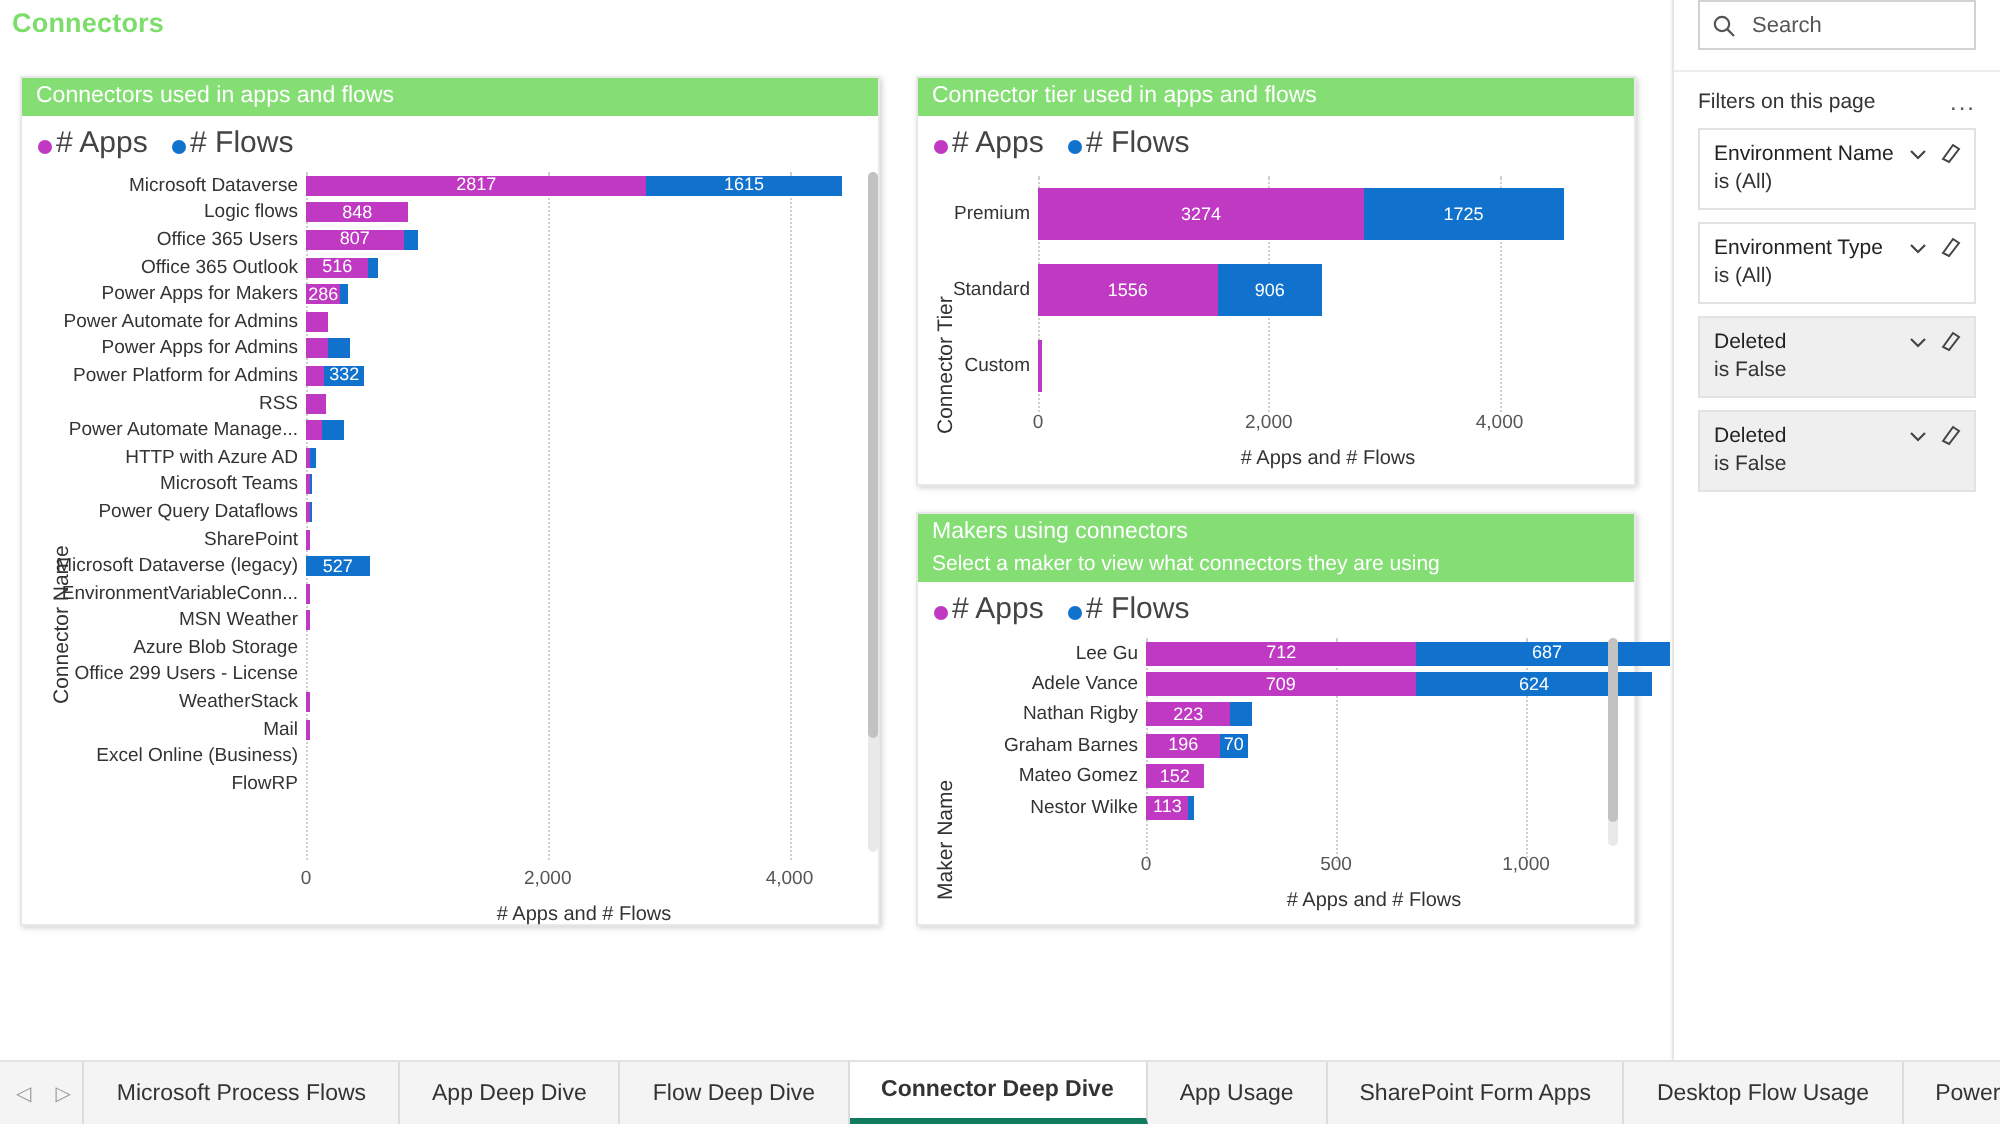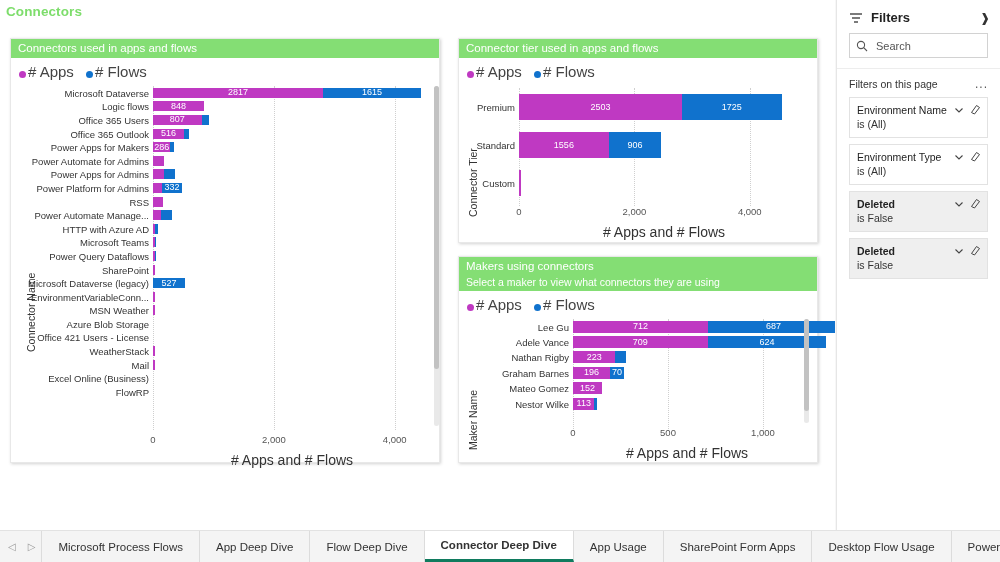--- a/index.html
+++ b/index.html
@@ -125,21 +125,21 @@
   }
   .xtick {
     position: absolute;
     font-size: 9.5px;
     color: #555;
     transform: translateX(-50%);
     white-space: nowrap;
   }
   .xaxis-title {
     position: absolute;
-    font-size: 14px;
+    font-size: 10px;
     color: #333;
     white-space: nowrap;
     transform: translateX(-50%);
   }
   .vscroll {
     position: absolute;
     width: 5px;
     background: #e9e9e9;
     border-radius: 3px;
   }
@@ -195,21 +195,21 @@
     margin: 0 12px 6px 12px;
     border: 1px solid #e2e2e2;
     background: #ffffff;
     padding: 5px 6px 6px 7px;
     display: flex;
     align-items: flex-start;
   }
   .fcard.applied { background: #efefef; }
   .fcard .ftext { flex: 1; }
   .fcard .fname { font-size: 10.5px; color: #222; line-height: 14px; }
-  .fcard.applied .fname { font-weight: bold; }
+  .fcard.applied .fname { font-weight: normal; }
   .fcard .fval  { font-size: 10.5px; color: #333; line-height: 14px; }
   .fcard .icons { display: flex; align-items: center; gap: 6px; padding-top: 1px; }
 
   
   .tabbar {
     position: absolute;
     left: 0; bottom: 0;
     width: 1000px; height: 32px;
     background: #f4f4f4;
     border-top: 1px solid #e2e2e2;
@@ -391,21 +391,21 @@
               <div class="cat">MSN Weather</div>
               <div class="bar" style="height: 10px; left: 0px;">
                 <div class="seg apps" style="width: 1.5px;"></div>
               </div>
             </div>
             <div class="row" style="height: 13.6px;">
               <div class="cat">Azure Blob Storage</div>
               <div class="bar" style="height: 10px; left: 0px;"></div>
             </div>
             <div class="row" style="height: 13.6px;">
-              <div class="cat">Office 421 Users - License</div>
+              <div class="cat">Office 299 Users - License</div>
               <div class="bar" style="height: 10px; left: 0px;"></div>
             </div>
             <div class="row" style="height: 13.6px;">
               <div class="cat">WeatherStack</div>
               <div class="bar" style="height: 10px; left: 0px;">
                 <div class="seg apps" style="width: 1.5px;"></div>
               </div>
             </div>
             <div class="row" style="height: 13.6px;">
               <div class="cat">Mail</div>
@@ -447,21 +447,21 @@
       <div class="plot-wrap" style="height:165px;">
         <div class="yaxis-title" style="left:8px; top:135px;">Connector Tier</div>
         <div class="rows" id="rows-tier" style="left:60px; top:6px; width:300px;">
             <div class="gridline" style="left: 0px; top: 0px; height: 118px;"></div>
             <div class="gridline" style="left: 115.385px; top: 0px; height: 118px;"></div>
             <div class="gridline" style="left: 230.769px; top: 0px; height: 118px;"></div>
             <div class="row" style="height: 38px;">
               <div class="cat">Premium</div>
               <div class="bar" style="height: 26px; left: 0px;">
                 <div class="seg apps" style="width: 163.038px;">
-                  <span>2503</span>
+                  <span>3274</span>
                 </div>
                 <div class="seg flows" style="width: 99.5192px;">
                   <span>1725</span>
                 </div>
               </div>
             </div>
             <div class="row" style="height: 38px;">
               <div class="cat">Standard</div>
               <div class="bar" style="height: 26px; left: 0px;">
                 <div class="seg apps" style="width: 89.7692px;">
@@ -573,31 +573,20 @@
         <div class="xaxis-title" style="left:228px; top:130px;"># Apps and # Flows</div>
         <div class="vscroll" style="left:345px; top:4px; height:104px;">
           <i style="top:0; height:92px;"></i>
         </div>
       </div>
     </div>
 
   </div>
 
   <div class="filters">
-    <div class="filters-head">
-      <span>
-        <svg width="14" height="14" viewBox="0 0 14 14">
-          <line x1="1" y1="3" x2="13" y2="3" stroke="#333" stroke-width="1.3"></line>
-          <line x1="3" y1="7" x2="11" y2="7" stroke="#333" stroke-width="1.3"></line>
-          <line x1="5" y1="11" x2="9" y2="11" stroke="#333" stroke-width="1.3"></line>
-        </svg>
-      </span>
-      <span class="ftitle">Filters</span>
-      <span class="expand">❱</span>
-    </div>
 
     <div class="search-box">
       <span>
         <svg width="12" height="12" viewBox="0 0 12 12">
           <circle cx="5" cy="5" r="3.6" fill="none" stroke="#555" stroke-width="1.1"></circle>
           <line x1="7.7" y1="7.7" x2="11" y2="11" stroke="#555" stroke-width="1.1"></line>
         </svg>
       </span>
       <span class="ph">Search</span>
     </div>

